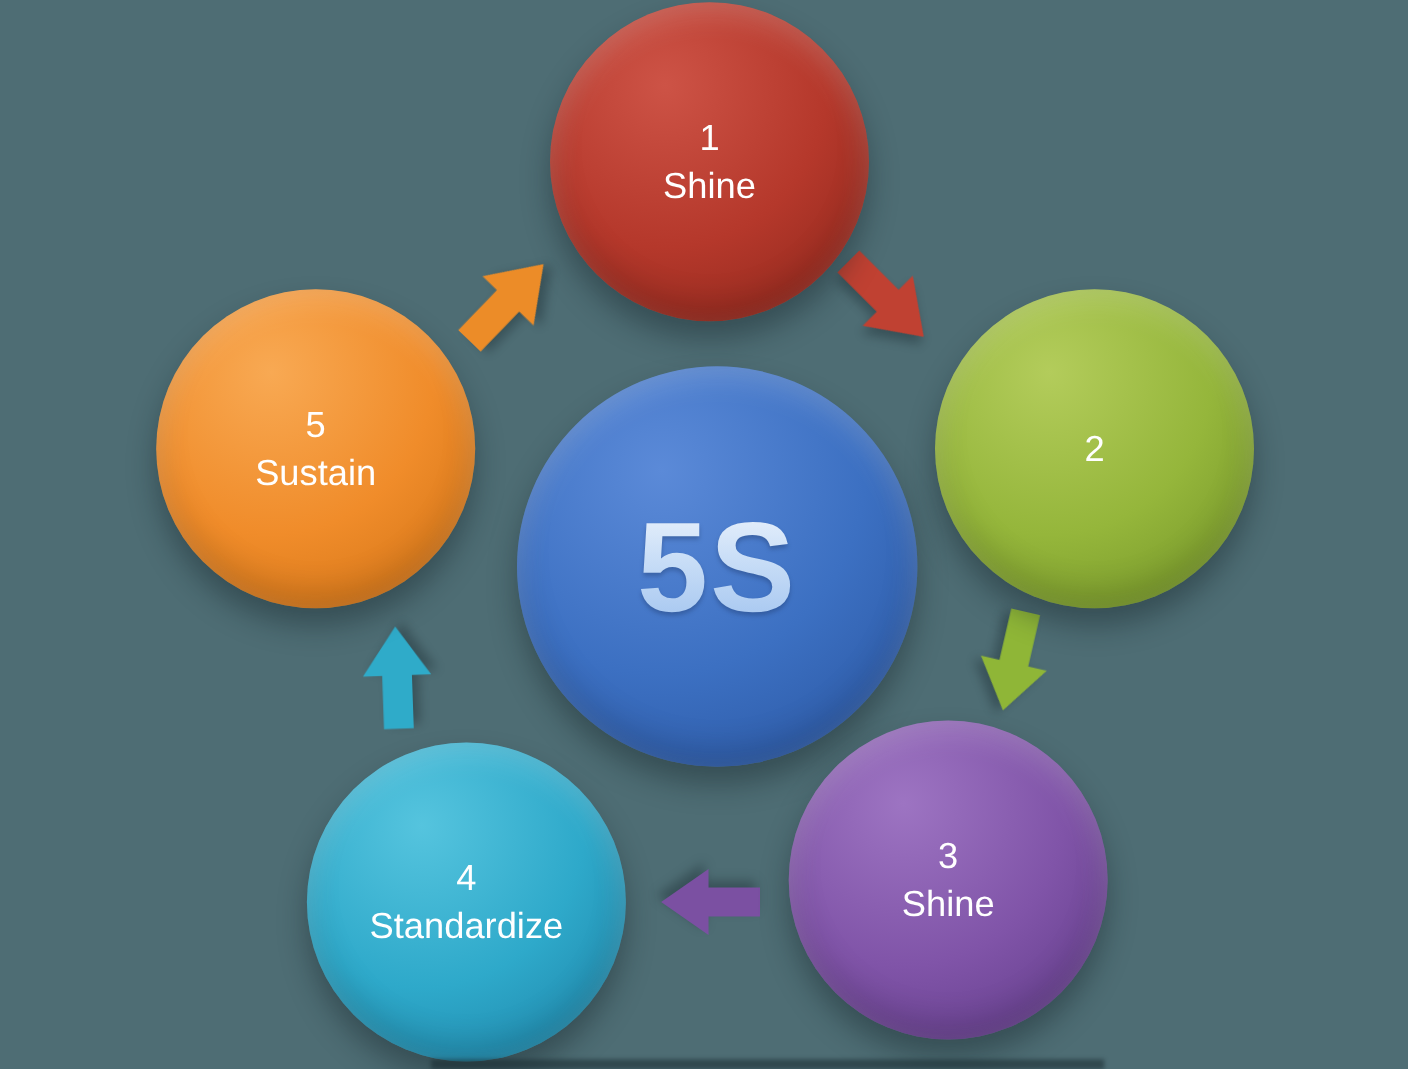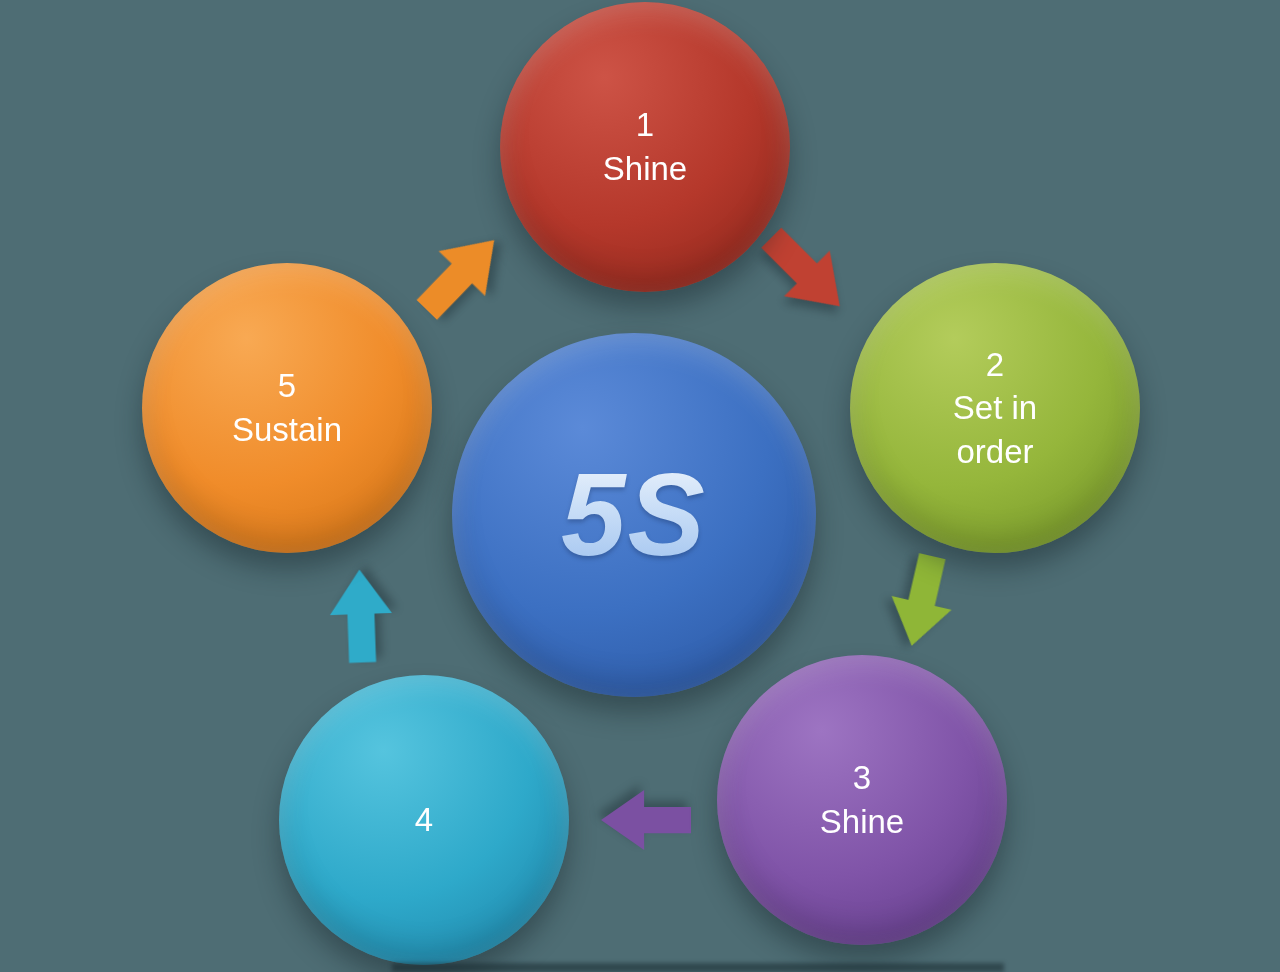--- a/index.html
+++ b/index.html
@@ -28,21 +28,21 @@
   .step .lbl { display: block; }
 
   .pos-sort  { left: 500px; top: 2px;   }
   .pos-set   { left: 850px; top: 263px; }
   .pos-shine { left: 717px; top: 655px; }
   .pos-std   { left: 279px; top: 675px; }
   .pos-sus   { left: 142px; top: 263px; }
 
   .pos-set .lbl { max-width: 145px; }
 
-  .center-circle { width: 364px; height: 364px; left: 452px; top: 333px; font-style: italic; }
+  .center-circle { width: 364px; height: 364px; left: 470px; top: 333px; }
   .center-label {
     font-size: 116px;
     font-weight: 700;
     letter-spacing: 2px;
     background: linear-gradient(180deg, #f2f7fd 0%, #c9def7 45%, #9cc0ee 100%);
     -webkit-background-clip: text;
     background-clip: text;
     color: transparent;
     filter: drop-shadow(0 3px 2px rgba(25,50,95,.35));
   }
@@ -100,30 +100,30 @@
     <span class="center-label">5S</span>
   </div>
 
   <div class="circle step pos-sort" style="background: radial-gradient(circle at 36% 26%, rgb(205, 83, 70) 0%, rgb(181, 56, 43) 52%, rgb(135, 36, 25) 100%);">
     <span class="num">1</span>
     <span class="lbl">Shine</span>
   </div>
 
   <div class="circle step pos-set" style="background: radial-gradient(circle at 36% 26%, rgb(179, 204, 91) 0%, rgb(149, 182, 59) 52%, rgb(109, 142, 36) 100%);">
     <span class="num">2</span>
-    <span class="lbl">Set in order</span>
   </div>
 
   <div class="circle step pos-shine" style="background: radial-gradient(circle at 36% 26%, rgb(157, 116, 194) 0%, rgb(128, 84, 168) 52%, rgb(92, 56, 132) 100%);">
     <span class="num">3</span>
     <span class="lbl">Shine</span>
   </div>
 
   <div class="circle step pos-std" style="background: radial-gradient(circle at 36% 26%, rgb(85, 196, 222) 0%, rgb(46, 169, 202) 52%, rgb(27, 125, 162) 100%);">
     <span class="num">4</span>
+    <span class="lbl">Standardize</span>
   </div>
 
   <div class="circle step pos-sus" style="background: radial-gradient(circle at 36% 26%, rgb(248, 169, 83) 0%, rgb(240, 140, 42) 52%, rgb(204, 111, 18) 100%);">
     <span class="num">5</span>
     <span class="lbl">Sustain</span>
   </div>
 
   <div class="bottom-shadow"></div>
 </div>
 

